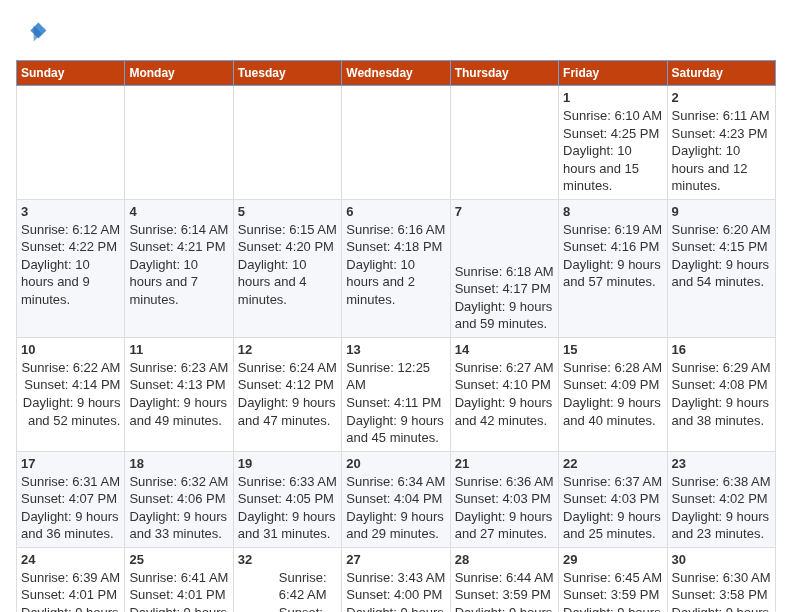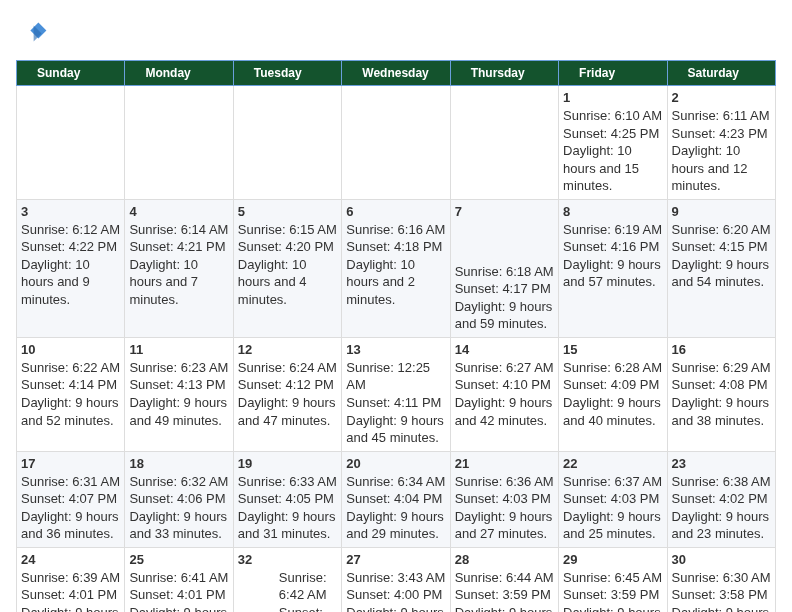--- a/index.html
+++ b/index.html
@@ -46,23 +46,23 @@
     .subtitle {
       font-size: 14px;
       color: #555;
     }
     .calendar {
       width: 100%;
       border-collapse: collapse;
       font-size: 11px;
     }
     .calendar th {
-      background-color: #14532d;
+      background-color: #c2410c;
       color: #fff;
-      padding: 5px 20px;
+      padding: 5px 4px;
       text-align: left;
       font-size: 12px;
       font-weight: bold;
       border: 1px solid #6a9fdb;
     }
     .calendar td {
       width: 108px;
       vertical-align: top;
       padding: 4px;
       border: 1px solid #ddd;
@@ -180,21 +180,21 @@
           <td>
             <div class="day-number">9</div>
             <div class="day-info" style="white-space: pre-line;">Sunrise: 6:20 AM
 Sunset: 4:15 PM
 Daylight: 9 hours and 54 minutes.</div>
           </td>
         </tr>
         <tr>
           <td>
             <div class="day-number">10</div>
-            <div class="day-info" style="white-space: pre-line;">Sunrise: 6:22 AM
+            <div class="day-info" style="white-space: pre-line; text-align: right;">Sunrise: 6:22 AM
 Sunset: 4:14 PM
 Daylight: 9 hours and 52 minutes.</div>
           </td>
           <td>
             <div class="day-number">11</div>
             <div class="day-info" style="white-space: pre-line;">Sunrise: 6:23 AM
 Sunset: 4:13 PM
 Daylight: 9 hours and 49 minutes.</div>
           </td>
           <td>

